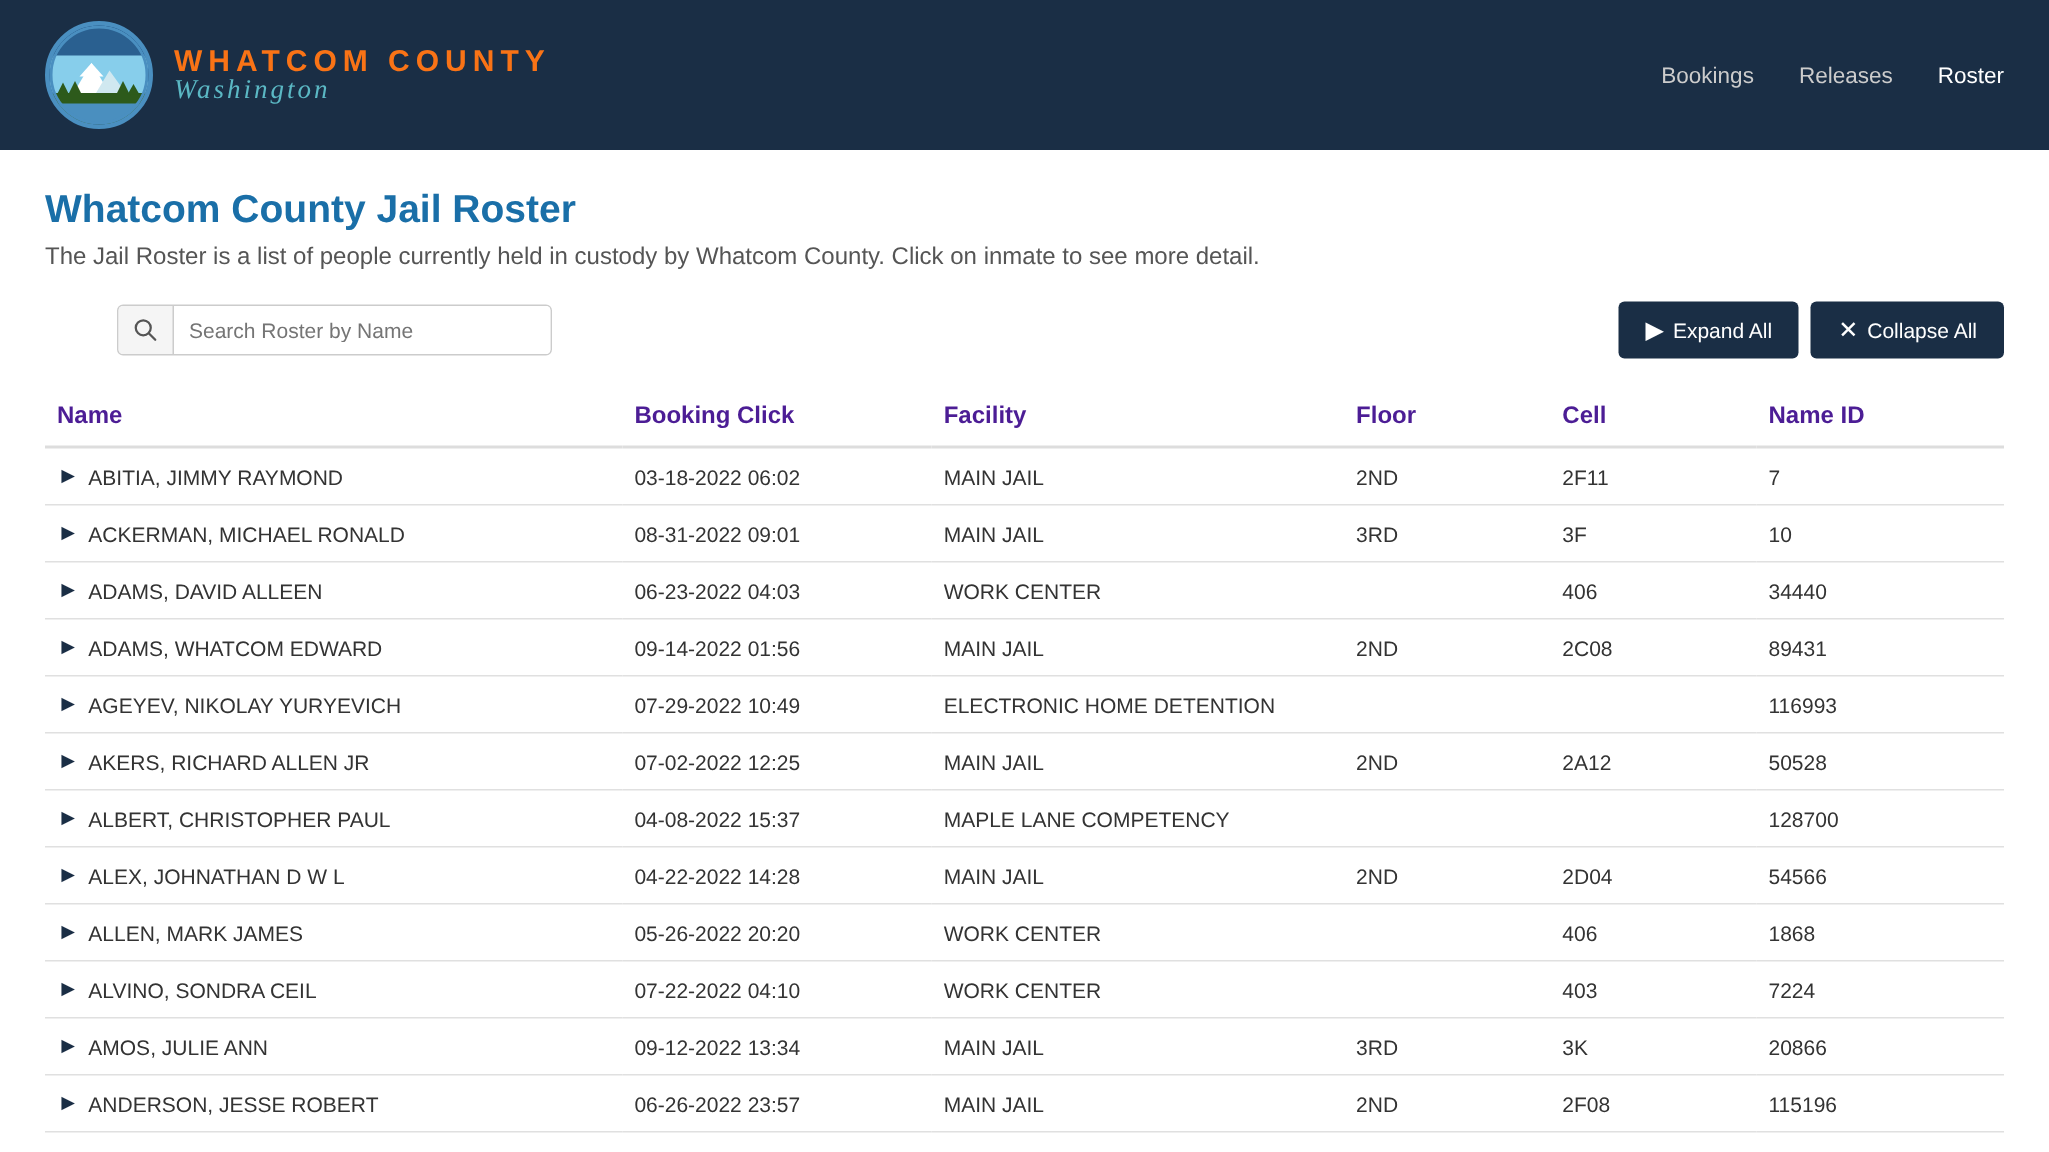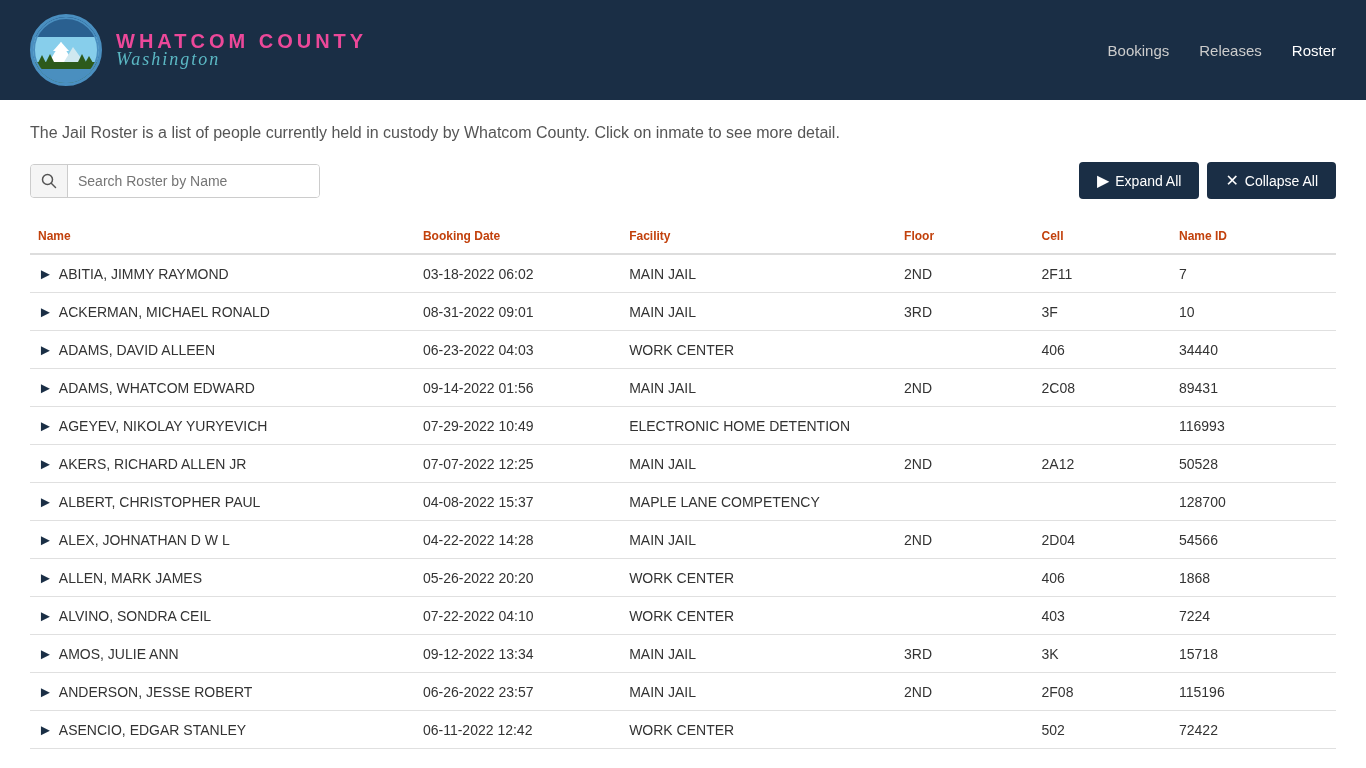--- a/index.html
+++ b/index.html
@@ -30,21 +30,21 @@
       justify-content: center;
       overflow: hidden;
       flex-shrink: 0;
     }
     .logo-svg { width: 66px; height: 66px; }
     .header-title {
       display: flex;
       flex-direction: column;
     }
     .header-title-top {
-      color: #ec4899;
+      color: #f97316;
       font-size: 20px;
       font-weight: bold;
       letter-spacing: 4px;
       text-transform: uppercase;
     }
     .header-title-sub {
       color: #5bb8c4;
       font-size: 18px;
       font-style: italic;
       font-family: Georgia, serif;
@@ -89,20 +89,21 @@
       justify-content: space-between;
       margin-bottom: 20px;
     }
     .search-box {
       display: flex;
       align-items: center;
       border: 1px solid #ccc;
       border-radius: 4px;
       overflow: hidden;
       width: 290px;
+      margin-left: 48px;
     }
     .search-icon-box {
       background: #f5f5f5;
       border-right: 1px solid #ccc;
       padding: 8px 10px;
       display: flex;
       align-items: center;
       justify-content: center;
     }
     .search-input {
@@ -145,23 +146,23 @@
 
     
     .roster-table {
       width: 100%;
       border-collapse: collapse;
     }
     .roster-table th {
       text-align: left;
       padding: 10px 8px;
       font-weight: bold;
-      font-size: 12px;
+      font-size: 16px;
       border-bottom: 2px solid #ddd;
-      color: #c2410c;
+      color: #4c1d95;
     }
     .roster-table td {
       padding: 10px 8px;
       border-bottom: 1px solid #e0e0e0;
       font-size: 14px;
       color: #333;
     }
     .row-icon {
       color: #1a2e45;
       margin-right: 6px;
@@ -210,20 +211,21 @@
     </div>
   </div>
   <nav class="header-nav">
     <a href="#">Bookings</a>
     <a href="#">Releases</a>
     <a href="#" class="active">Roster</a>
   </nav>
 </header>
 
 <main class="main">
+  <h1 class="page-title">Whatcom County Jail Roster</h1>
   <p class="page-desc">The Jail Roster is a list of people currently held in custody by Whatcom County. Click on inmate to see more detail.</p>
 
   <div class="toolbar">
     <div class="search-box">
       <div class="search-icon-box">
         <svg width="16" height="16" viewBox="0 0 16 16" fill="none" xmlns="http://www.w3.org/2000/svg">
           <circle cx="6.5" cy="6.5" r="5" stroke="#555" stroke-width="1.5"></circle>
           <line x1="10.5" y1="10.5" x2="14.5" y2="14.5" stroke="#555" stroke-width="1.5" stroke-linecap="round"></line>
         </svg>
       </div>
@@ -238,21 +240,21 @@
         <span class="btn-icon">✕</span>
         <span>Collapse All</span>
       </button>
     </div>
   </div>
 
   <table class="roster-table">
     <thead>
       <tr>
         <th>Name</th>
-        <th>Booking Date</th>
+        <th>Booking Click</th>
         <th>Facility</th>
         <th>Floor</th>
         <th>Cell</th>
         <th>Name ID</th>
       </tr>
     </thead>
     <tbody id="roster-tbody">
     <tr style="cursor: pointer;">
           <td>
             <span class="name-cell">
@@ -318,21 +320,21 @@
           <td></td>
           <td>116993</td>
         </tr>
         <tr style="cursor: pointer;">
           <td>
             <span class="name-cell">
               <span class="row-icon">►</span>
               <span>AKERS, RICHARD ALLEN JR</span>
             </span>
           </td>
-          <td>07-07-2022 12:25</td>
+          <td>07-02-2022 12:25</td>
           <td>MAIN JAIL</td>
           <td>2ND</td>
           <td>2A12</td>
           <td>50528</td>
         </tr>
         <tr style="cursor: pointer;">
           <td>
             <span class="name-cell">
               <span class="row-icon">►</span>
               <span>ALBERT, CHRISTOPHER PAUL</span>
@@ -387,21 +389,21 @@
           <td>
             <span class="name-cell">
               <span class="row-icon">►</span>
               <span>AMOS, JULIE ANN</span>
             </span>
           </td>
           <td>09-12-2022 13:34</td>
           <td>MAIN JAIL</td>
           <td>3RD</td>
           <td>3K</td>
-          <td>15718</td>
+          <td>20866</td>
         </tr>
         <tr style="cursor: pointer;">
           <td>
             <span class="name-cell">
               <span class="row-icon">►</span>
               <span>ANDERSON, JESSE ROBERT</span>
             </span>
           </td>
           <td>06-26-2022 23:57</td>
           <td>MAIN JAIL</td>

